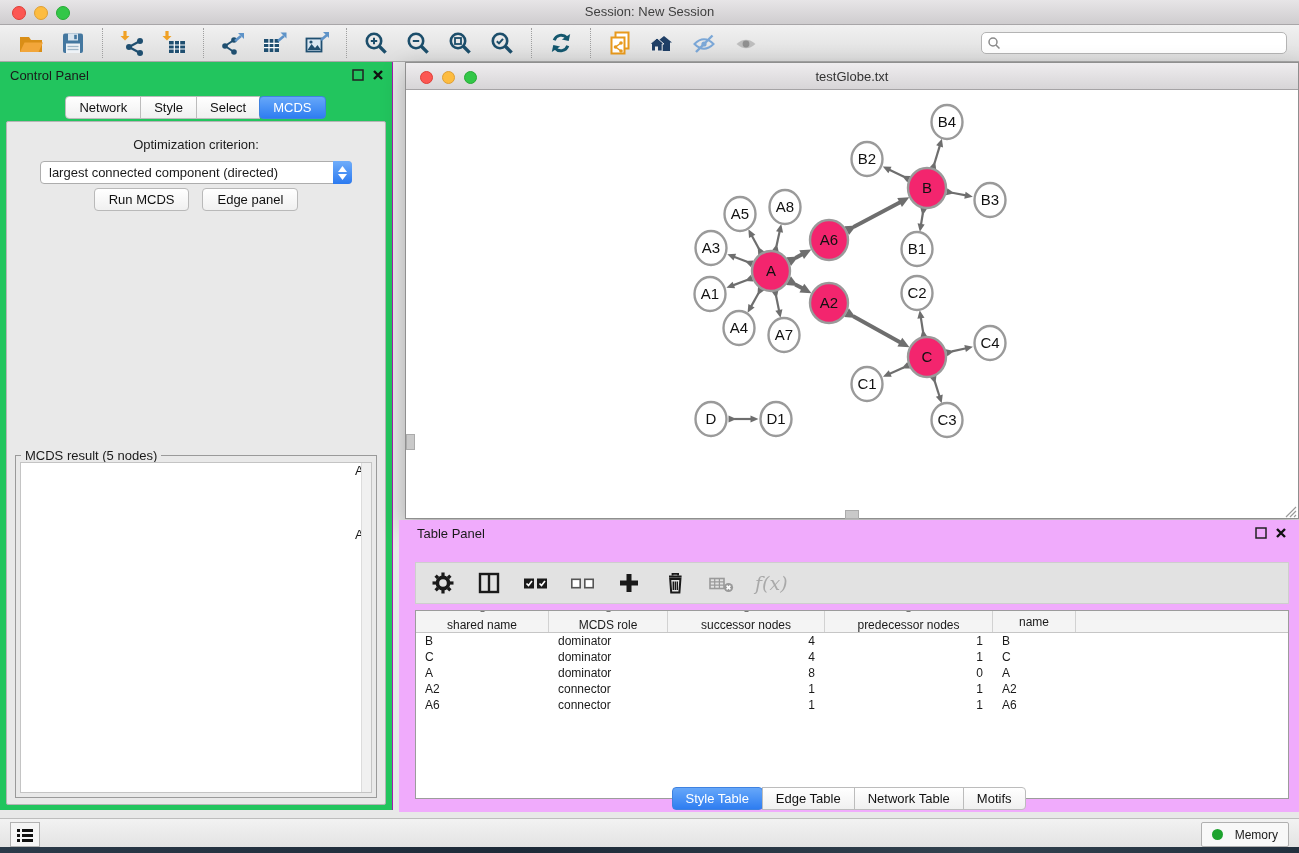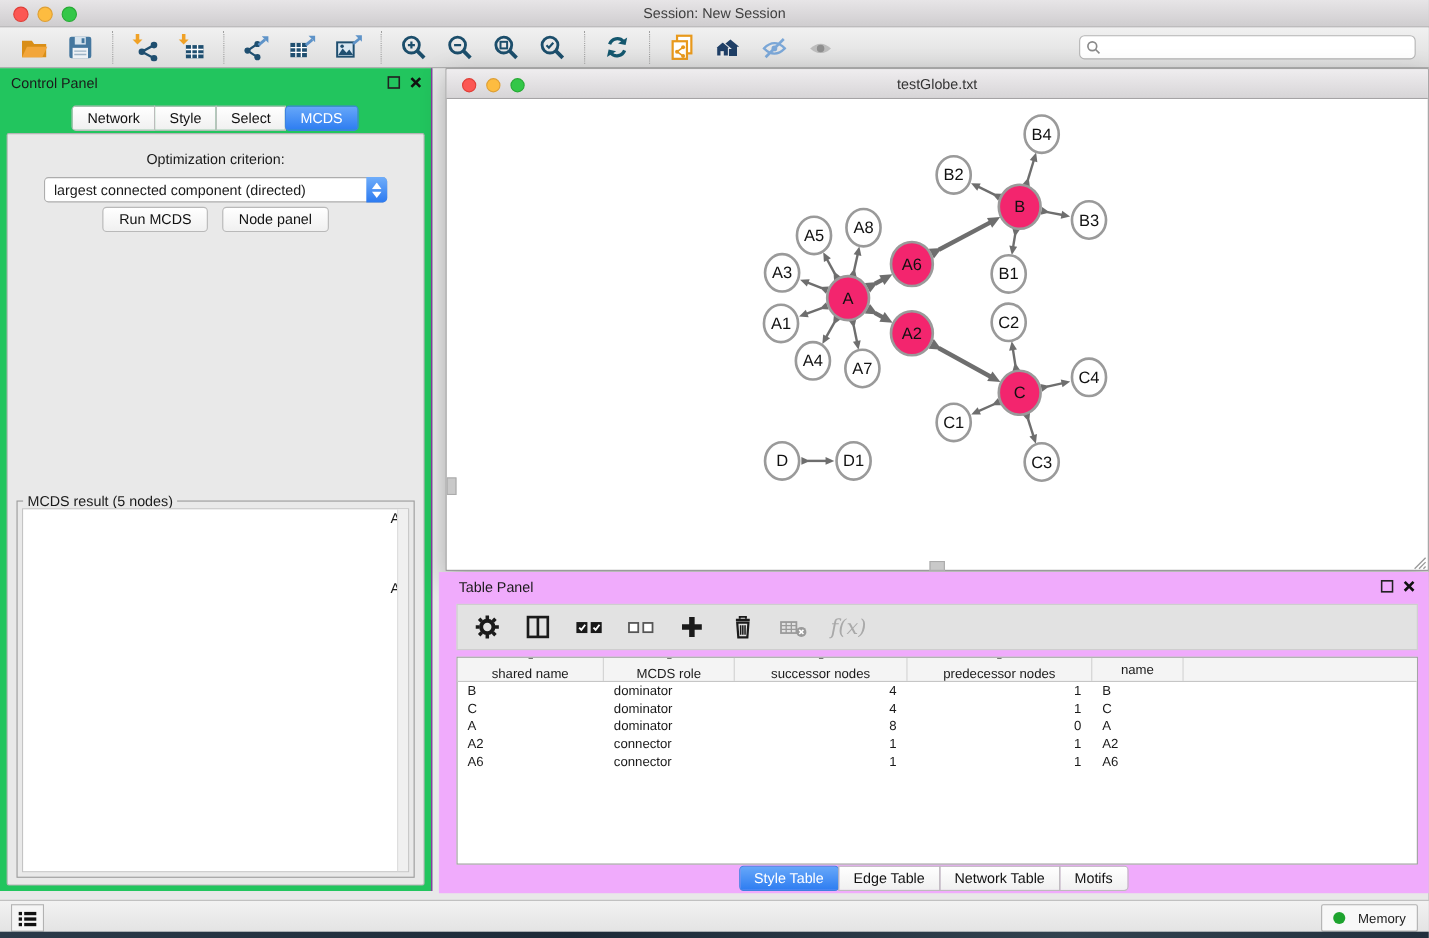--- a/index.html
+++ b/index.html
@@ -66,21 +66,21 @@
   .nw-titlebar .light{width:11px;height:11px;}
   .nw-title{position:absolute;left:0;right:0;top:6px;text-align:center;font-size:13px;color:#333;}
   .nw-content{position:relative;width:892px;height:429px;overflow:hidden;}
   .vthumb{position:absolute;left:0;top:344px;width:7px;height:14px;background:#c9c9c9;border:1px solid #ababab;}
   .hthumb{position:absolute;left:439px;bottom:0;width:12px;height:7px;background:#c9c9c9;border:1px solid #ababab;}
   .grip{position:absolute;right:1px;bottom:1px;}
   
   .table-panel{position:absolute;left:399px;right:0;top:458px;height:292px;background:#f0abfc;}
   .tp-header{position:relative;height:26px;padding:6px 10px 0 18px;font-size:13px;box-sizing:border-box;}
   .tp-header .panel-ctl{right:12px;}
-  .tp-toolbar{margin:3px 10px 0 16px;height:40px;background:#e2e2e2;border:1px solid #cecece;
+  .tp-toolbar{margin:16px 10px 0 16px;height:40px;background:#e2e2e2;border:1px solid #cecece;
               display:flex;align-items:center;gap:20px;padding:0 14px;}
   .tp-table{position:relative;margin:6px 10px 0 16px;height:187px;background:#fff;border:1px solid #9c9c9c;overflow:hidden;}
   .tgrid{display:grid;grid-template-columns:133px 119px 157px 168px 83px 1fr;}
   .thead{background:#f4f4f4;border-bottom:1px solid #c6c6c6;height:21px;}
   .th{display:flex;align-items:center;justify-content:center;gap:6px;font-size:12px;
       border-right:1px solid #d2d2d2;overflow:hidden;flex-direction:column;}
   .trow{height:16px;}
   .td{font-size:12px;line-height:16px;padding-left:9px;white-space:nowrap;overflow:hidden;}
   .td.num{text-align:right;padding-right:10px;padding-left:0;}
   .tp-tabs{position:absolute;left:0;right:0;bottom:2px;display:flex;justify-content:center;}
@@ -280,21 +280,21 @@
             <svg width="9" height="6">
                 <path d="M4.5 0L9 6H0z" fill="#fff"></path>
               </svg>
             <svg width="9" height="6">
                 <path d="M4.5 6L0 0h9z" fill="#fff"></path>
               </svg>
           </span>
         </div>
         <div class="btn-row">
           <button class="push-btn">Run MCDS</button>
-          <button class="push-btn">Node panel</button>
+          <button class="push-btn">Edge panel</button>
         </div>
         <div class="result-group">
           <div class="result-title">MCDS result (5 nodes)</div>
           <div class="result-list">
             <div class="result-scroll"></div>
           <div class="result-item">A2</div>
               <div class="result-item">A</div>
               <div class="result-item">B</div>
               <div class="result-item">C</div>
               <div class="result-item">A6</div>

